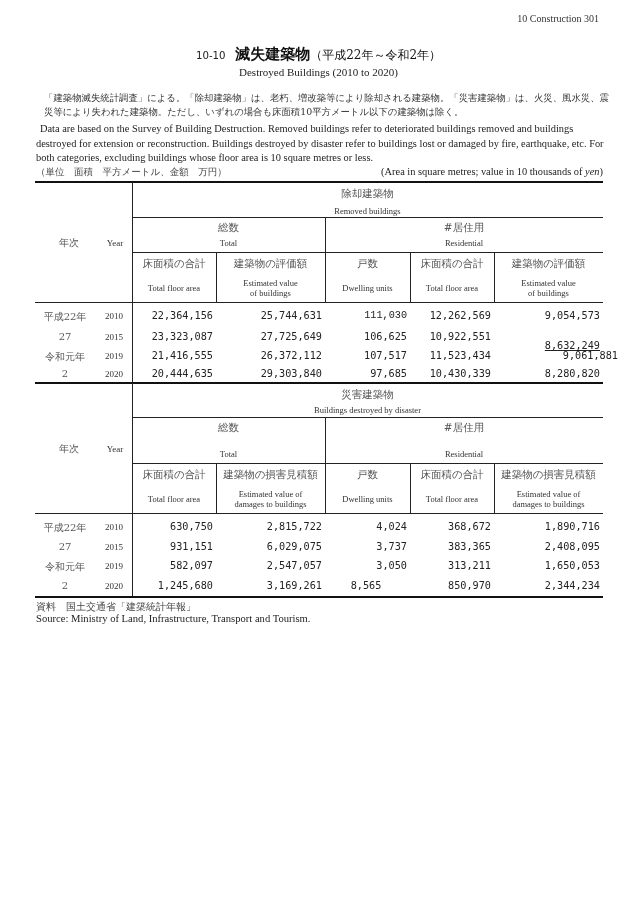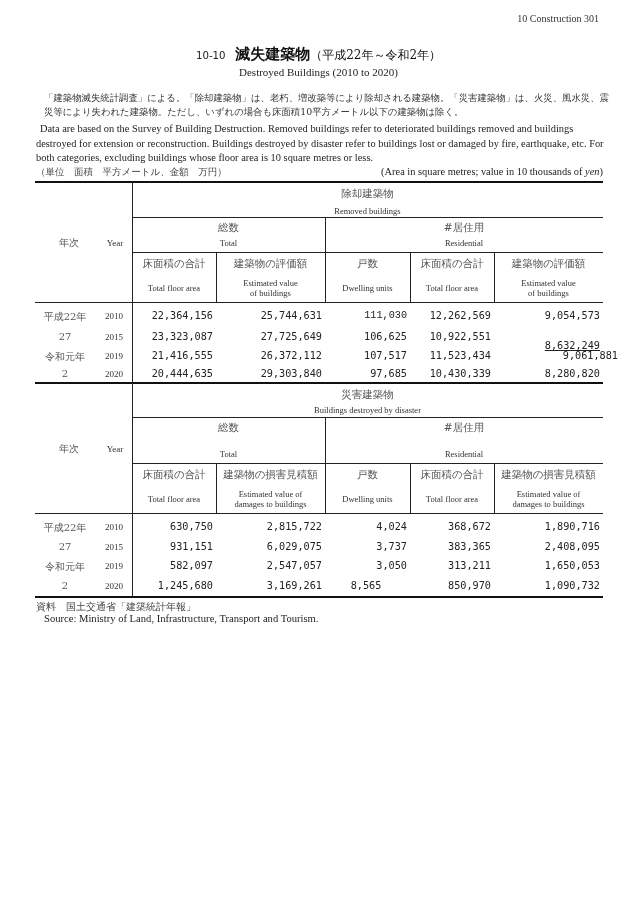--- a/index.html
+++ b/index.html
@@ -21,21 +21,21 @@
   .thick { height: 2px; background: #111; }
   .vline { position: absolute; background: #222; width: 1px; }
 
   .cell { position: absolute; text-align: center; }
   .jp-h { font-size: 10.5px; color: #555; }
   .en-h { font-family: "Liberation Serif", serif; font-size: 8.5px; color: #333; line-height: 10px; }
   .yr-jp { font-size: 10px; color: #555; text-align: center; width: 50px; }
   .yr-en { font-family: "Liberation Serif", serif; font-size: 9px; color: #333; width: 30px; text-align: center; }
   .num { font-family: "DejaVu Sans Mono", monospace; font-size: 10.2px; color: #222; text-align: right; }
   .src-jp { top: 600px; left: 36px; font-size: 10px; color: #444; }
-  .src-en { top: 613px; left: 36px; font-family: "Liberation Serif", serif; font-size: 10.6px; color: #222; margin-left: 8px; }
+  .src-en { top: 613px; left: 36px; font-family: "Liberation Serif", serif; font-size: 10.6px; color: #222; }
 </style>
 </head>
 <body>
 
 <div class="abs pagehdr">10 Construction   301</div>
 
 <div class="abs title">
   <span class="num">10-10</span>&nbsp;&nbsp;<span class="jp">滅失建築物</span><span class="sub">（平成22年～令和2年）</span>
 </div>
 <div class="abs subtitle">Destroyed Buildings (2010 to 2020)</div>
@@ -153,18 +153,18 @@
     <div class="cell num" style="left: 216px; width: 106px; top: 560px;">2,547,057</div>
     <div class="cell num" style="left: 325px; width: 82px; top: 560px;">3,050</div>
     <div class="cell num" style="left: 410px; width: 81px; top: 560px;">313,211</div>
     <div class="cell num" style="left: 494px; width: 106px; top: 560px;">1,650,053</div>
     <div class="cell yr-jp" style="left: 40px; top: 580px;">2</div>
     <div class="cell yr-en" style="left: 99px; top: 581px;">2020</div>
     <div class="cell num" style="left: 132px; width: 81px; top: 580px;">1,245,680</div>
     <div class="cell num" style="left: 216px; width: 106px; top: 580px;">3,169,261</div>
     <div class="cell num" style="left: 325px; width: 82px; top: 580px; text-align: center;">8,565</div>
     <div class="cell num" style="left: 410px; width: 81px; top: 580px;">850,970</div>
-    <div class="cell num" style="left: 494px; width: 106px; top: 580px;">1,090,732</div>
+    <div class="cell num" style="left: 494px; width: 106px; top: 580px;">2,344,234</div>
     <div class="hline thick" style="left: 35px; top: 596px; width: 568px;"></div>
   </div>
 
 <div class="abs src-jp">資料　国土交通省「建築統計年報」</div>
 <div class="abs src-en">Source:  Ministry of Land, Infrastructure, Transport and Tourism.</div>
 
 </body></html>

